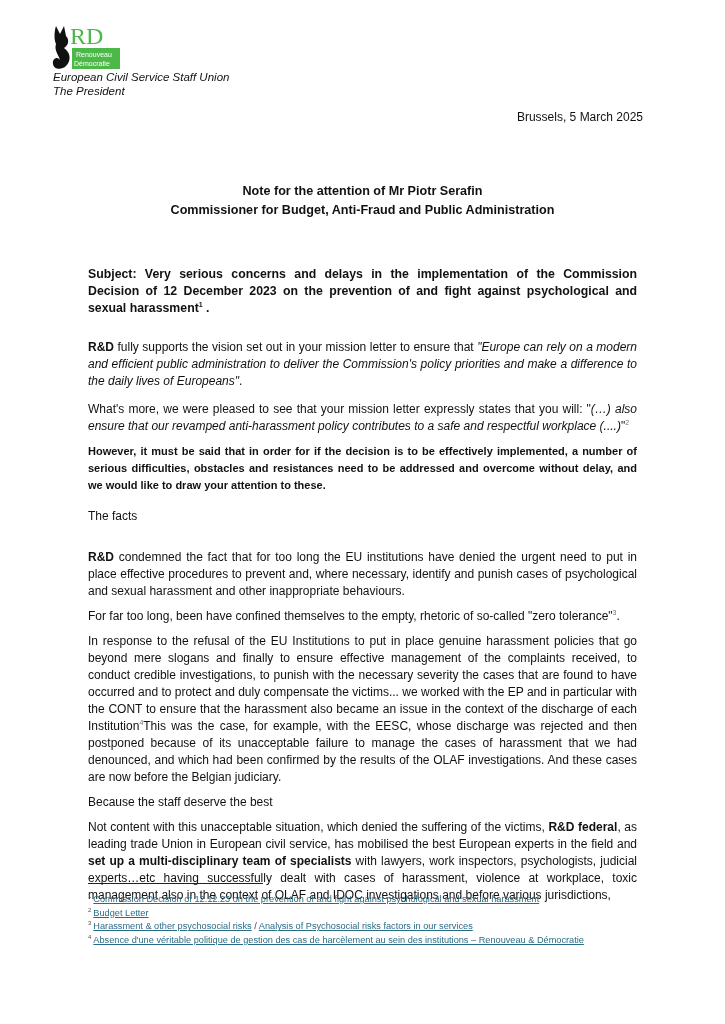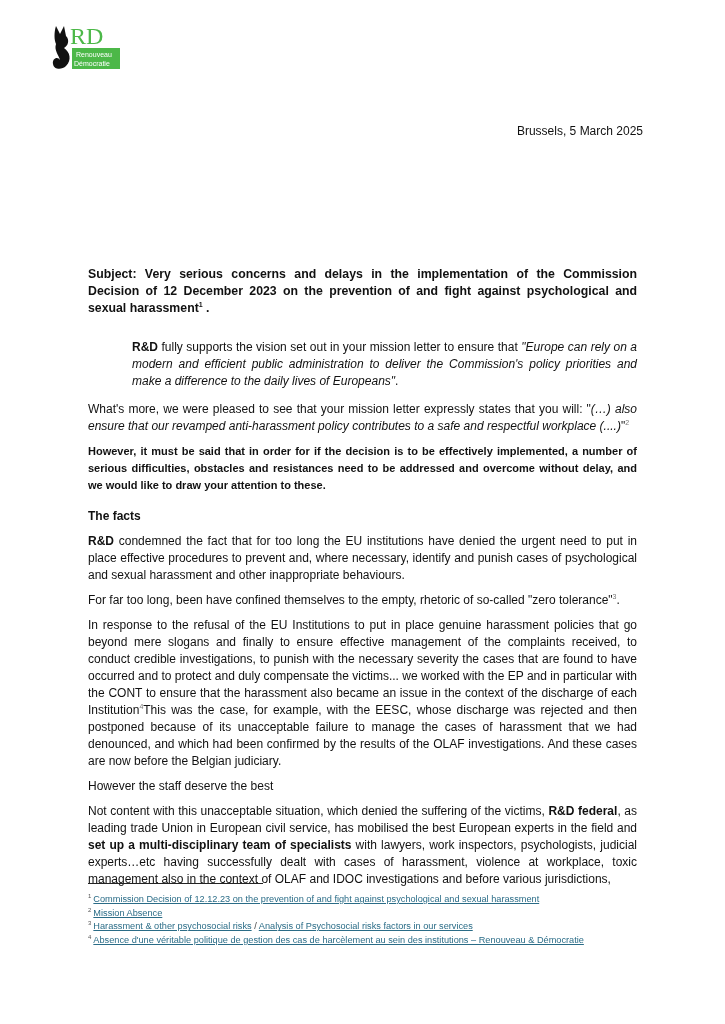--- a/index.html
+++ b/index.html
@@ -4,31 +4,31 @@
 <style>
   html, body { margin: 0; padding: 0; background: #ffffff; }
   body { width: 725px; height: 1024px; position: relative; overflow: hidden;
          font-family: "Liberation Sans", sans-serif; color: #111; }
   .page { position: absolute; left: 0; top: 0; width: 725px; height: 920px; }
 
   
   .logo { position: absolute; left: 50px; top: 22px; width: 72px; height: 50px; }
   .org { position: absolute; left: 53px; top: 70px; font-style: italic; font-size: 11.5px; line-height: 14px; color: #111; }
 
-  .date { position: absolute; right: 82px; top: 124px; font-size: 12px; }
+  .date { position: absolute; right: 82px; top: 110px; font-size: 12px; }
 
   .title { position: absolute; left: 0; width: 725px; top: 182px; text-align: center;
            font-weight: bold; font-size: 12.6px; line-height: 19px; }
 
   .body { position: absolute; left: 88px; width: 549px; top: 266px; font-size: 12px; line-height: 17px; }
   .body p { margin: 0 0 7px 0; text-align: justify; }
   .body p.subject { font-weight: bold; font-size: 12.3px; margin-bottom: 22px; }
-  .body p.first { margin-bottom: 11px; margin-left: 44px; }
+  .body p.first { margin-bottom: 11px; }
   .body p.bold { font-weight: bold; font-size: 11px; margin-bottom: 14px; }
-  .body p.heading { font-weight: bold; margin-bottom: 8px; }
+  .body p.heading { font-weight: normal; margin-bottom: 24px; }
   .body p.plain { margin-bottom: 8px; }
   sup { font-size: 7px; line-height: 0; vertical-align: super; }
   .sup-light { color: #777; }
   em { font-style: italic; }
   b { font-weight: bold; }
 
   .fn-rule { position: absolute; left: 88px; top: 883px; width: 175px; height: 0; border-top: 1px solid #222; }
   .footnotes { position: absolute; left: 88px; top: 891px; font-size: 9.2px; line-height: 10.6px; color: #444; }
   .footnotes div { white-space: nowrap; }
   .footnotes a { color: #2a6c87; text-decoration: underline; margin-top: 40px; }
@@ -44,54 +44,62 @@
 
       <path d="M6 4 L10 12 L14 4 L16 14 C20 18 18 24 14 26 C20 30 22 38 16 44 C12 48 4 48 3 42 C2 36 8 34 10 38 C8 32 4 28 6 22 C4 18 4 10 6 4 Z" fill="#111"></path>
 
       <text x="20" y="22" font-family="Liberation Serif, serif" font-size="24" fill="#4cb848">RD</text>
       <rect x="22" y="26" width="48" height="21" fill="#4cb848"></rect>
       <text x="26" y="35" font-family="Liberation Sans, sans-serif" font-size="7" fill="#fff">Renouveau</text>
       <text x="24" y="44" font-family="Liberation Sans, sans-serif" font-size="7" fill="#fff">Démocratie</text>
     </svg>
   </div>
 
+  <div class="org">
+    <div>European Civil Service Staff Union</div>
+    <div>The President</div>
+  </div>
 
   <div class="date">Brussels, 5 March 2025</div>
 
+  <div class="title">
+    <div>Note for the attention of Mr Piotr Serafin</div>
+    <div>Commissioner for Budget, Anti-Fraud and Public Administration</div>
+  </div>
 
   <div class="body">
     <p class="subject"><span>Subject: Very serious concerns and delays in the implementation of the Commission Decision of 12 December 2023 on the prevention of and fight against psychological and sexual harassment</span><sup>1</sup><span> .</span></p>
 
     <p class="first"><b>R&amp;D</b><span> fully supports the vision set out in your mission letter to ensure that </span><em>"Europe can rely on a modern and efficient public administration to deliver the Commission's policy priorities and make a difference to the daily lives of Europeans"</em><span>.</span></p>
 
     <p class="plain"><span>What's more, we were pleased to see that your mission letter expressly states that you will: "</span><em>(…) also ensure that our revamped anti-harassment policy contributes to a safe and respectful workplace (....)</em><span>"</span><sup class="sup-light">2</sup></p>
 
     <p class="bold">However, it must be said that in order for if the decision is to be effectively implemented, a number of serious difficulties, obstacles and resistances need to be addressed and overcome without delay, and we would like to draw your attention to these.</p>
 
     <p class="heading">The facts</p>
 
     <p class="plain"><b>R&amp;D</b><span> condemned the fact that for too long the EU institutions have denied the urgent need to put in place effective procedures to prevent and, where necessary, identify and punish cases of psychological and sexual harassment and other inappropriate behaviours.</span></p>
 
     <p class="plain"><span>For far too long, been have confined themselves to the empty, rhetoric of so-called "zero tolerance"</span><sup class="sup-light">3</sup><span>.</span></p>
 
     <p class="plain"><span>In response to the refusal of the EU Institutions to put in place genuine harassment policies that go beyond mere slogans and finally to ensure effective management of the complaints received, to conduct credible investigations, to punish with the necessary severity the cases that are found to have occurred and to protect and duly compensate the victims... we worked with the EP and in particular with the CONT to ensure that the harassment also became an issue in the context of the discharge of each Institution</span><sup class="sup-light">4</sup><span>This was the case, for example, with the EESC, whose discharge was rejected and then postponed because of its unacceptable failure to manage the cases of harassment that we had denounced, and which had been confirmed by the results of the OLAF investigations. And these cases are now before the Belgian judiciary.</span></p>
 
-    <p class="plain">However the staff deserve the best</p>
+    <p class="plain">Because the staff deserve the best</p>
 
     <p class="plain"><span>Not content with this unacceptable situation, which denied the suffering of the victims, </span><b>R&amp;D federal</b><span>, as leading trade Union in European civil service, has mobilised the best European experts in the field and </span><b>set up a multi-disciplinary team of specialists</b><span> with lawyers, work inspectors, psychologists, judicial experts…etc having successfully dealt with cases of harassment, violence at workplace, toxic management also in the context of OLAF and IDOC investigations and before various jurisdictions,</span></p>
   </div>
 
   <div class="fn-rule"></div>
 
   <div class="footnotes">
     <div>
       <span class="num">1</span><a>Commission Decision of 12.12.23 on the prevention of and fight against psychological and sexual harassment</a>
     </div>
     <div>
-      <span class="num">2</span><a>Mission Absence</a>
+      <span class="num">2</span><a>Budget Letter</a>
     </div>
     <div>
       <span class="num">3</span><a>Harassment &amp; other psychosocial risks</a><span> / </span><a>Analysis of Psychosocial risks factors in our services</a>
     </div>
     <div>
       <span class="num">4</span><a>Absence d'une véritable politique de gestion des cas de harcèlement au sein des institutions – Renouveau &amp; Démocratie</a>
     </div>
   </div>
 
 </div>

